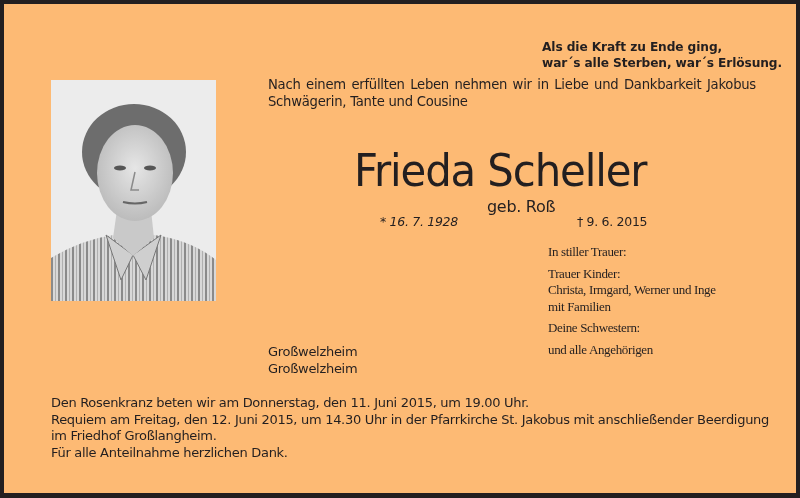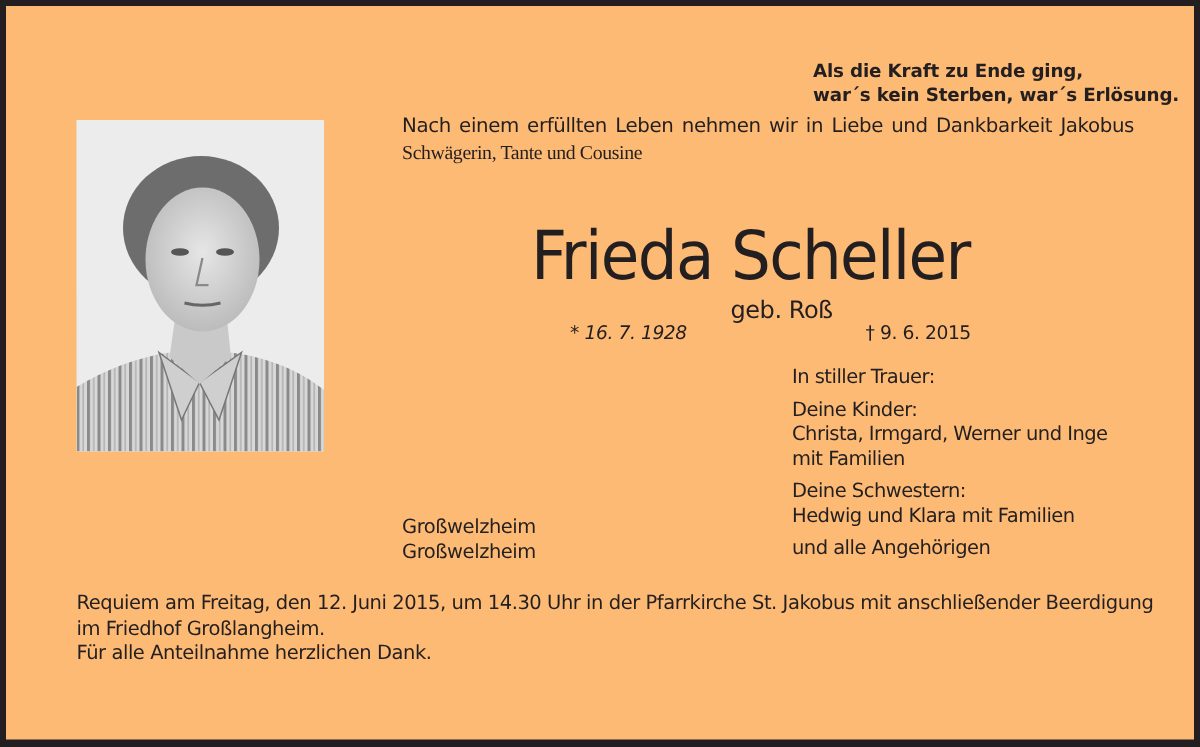--- a/index.html
+++ b/index.html
@@ -20,31 +20,31 @@
       font-weight: bold; font-size: 12.2px; line-height: 16px;
       letter-spacing: -0.1px;
     }
     .intro {
       left: 264px; top: 72px; width: 488px;
       font-size: 13.2px; line-height: 17px;
       letter-spacing: -0.25px;
       white-space: normal; text-align: justify;
     }
     .intro .line { display: block; text-align: justify; text-align-last: justify; white-space: nowrap; }
-    .intro .line.last { text-align-last: left; font-family: Liberation Serif, serif; }
+    .intro .line.last { text-align-last: left; }
     .name {
       left: 350px; top: 141px;
       font-size: 45px; line-height: 52px;
       letter-spacing: -1.2px; font-weight: normal;
       transform: scaleX(0.93); transform-origin: left top;
     }
     .maiden { left: 483px; top: 195px; font-size: 16px; line-height: 16px; letter-spacing: -0.3px; }
     .born { left: 376px; top: 210px; font-size: 12.5px; line-height: 16px; letter-spacing: -0.3px; font-style: italic; }
     .died { left: 573px; top: 210px; font-size: 12.5px; line-height: 16px; letter-spacing: -0.3px; }
-    .mourners { left: 524px; top: 240px; font-size: 13px; line-height: 16.5px; letter-spacing: -0.35px; }
+    .mourners { left: 544px; top: 240px; font-size: 13px; line-height: 16.5px; letter-spacing: -0.35px; font-family: Liberation Serif, serif; }
     .mourners .grp { display: block; margin-bottom: 5px; }
     .mourners .grp span { display: block; }
     .places { left: 264px; top: 340px; font-size: 13px; line-height: 16.5px; letter-spacing: -0.3px; }
     .places span { display: block; }
     .footer { left: 47px; top: 391px; font-size: 13px; line-height: 16.5px; letter-spacing: -0.3px; }
     .footer span { display: block; }
 
     .photo {
       position: absolute; left: 47px; top: 76px;
       width: 165px; height: 221px;
@@ -52,21 +52,21 @@
       overflow: hidden;
     }
   </style>
 </head>
 <body>
 
 <div class="page">
 
   <div class="abs motto">
     <div>Als die Kraft zu Ende ging,</div>
-    <div>war´s kein Sterben, war´s Erlösung.</div>
+    <div>war´s alle Sterben, war´s Erlösung.</div>
   </div>
 
   <div class="abs intro">
     <span class="line">Nach einem erfüllten Leben nehmen wir in Liebe und Dankbarkeit Jakobus</span>
     <span class="line last">Schwägerin, Tante und Cousine</span>
   </div>
 
   <div class="photo" title="Portrait photo of Frieda Scheller (black and white)">
     <svg width="165" height="221" viewBox="0 0 165 221">
       <defs>
@@ -103,37 +103,37 @@
   </div>
 
   <div class="abs name">Frieda Scheller</div>
   <div class="abs maiden">geb. Roß</div>
   <div class="abs born">* 16. 7. 1928</div>
   <div class="abs died">† 9. 6. 2015</div>
 
   <div class="abs mourners">
     <div class="grp">In stiller Trauer:</div>
     <div class="grp">
-      <span>Deine Kinder:</span>
+      <span>Trauer Kinder:</span>
       <span>Christa, Irmgard, Werner und Inge</span>
       <span>mit Familien</span>
     </div>
     <div class="grp">
       <span>Deine Schwestern:</span>
-      <span>Hedwig und Klara mit Familien</span>
     </div>
     <div class="grp">
       <span>und alle Angehörigen</span>
     </div>
   </div>
 
   <div class="abs places">
     <span>Großwelzheim</span>
     <span>Großwelzheim</span>
   </div>
 
   <div class="abs footer">
+    <span>Den Rosenkranz beten wir am Donnerstag, den 11. Juni 2015, um 19.00 Uhr.</span>
     <span>Requiem am Freitag, den 12. Juni 2015, um 14.30 Uhr in der Pfarrkirche St. Jakobus mit anschließender Beerdigung</span>
     <span>im Friedhof Großlangheim.</span>
     <span>Für alle Anteilnahme herzlichen Dank.</span>
   </div>
 
 </div>
 
 </body></html>

